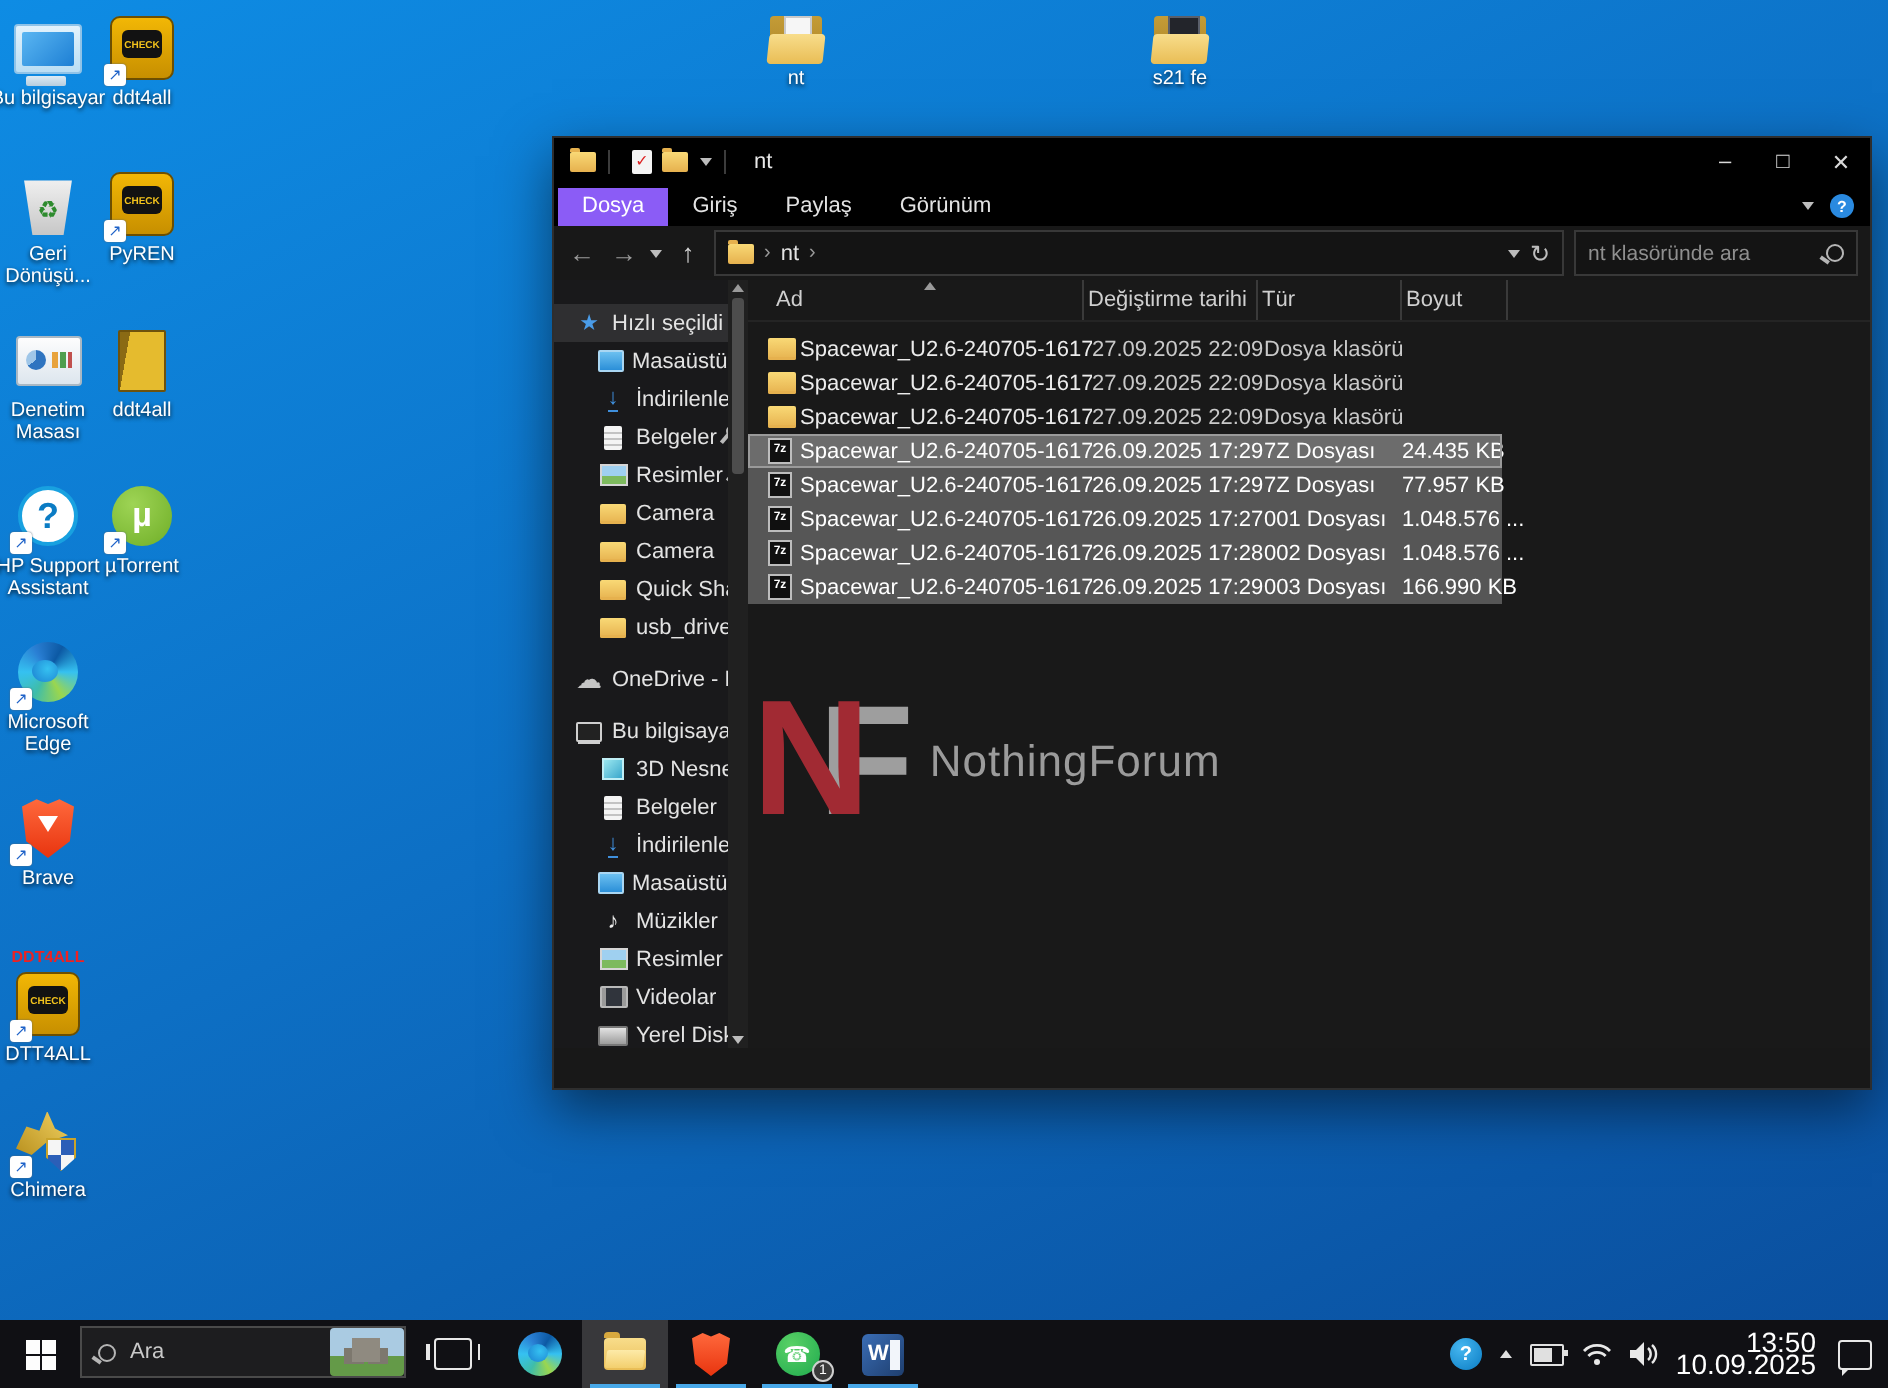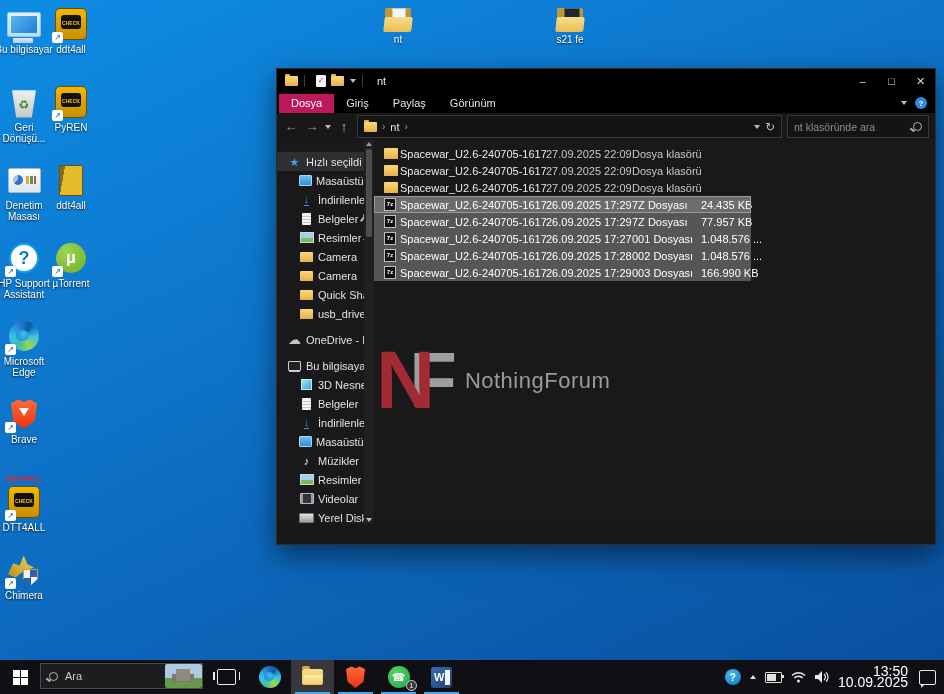--- a/index.html
+++ b/index.html
@@ -58,21 +58,21 @@
   .sm-folder{width:13px;height:10px;background:linear-gradient(#f9d976,#e6b14e);border-radius:1px;position:relative;display:inline-block}
   .sm-folder::before{content:"";position:absolute;top:-2px;left:0;width:5px;height:2px;background:#e6b14e;border-radius:1px 1px 0 0}
   .qat-check{width:10px;height:12px;background:#f4f4f4;border-radius:1px;margin:0 5px;font-size:8px;line-height:12px;text-align:center;color:#d22;font-weight:bold}
   .tri-down{width:0;height:0;border-left:3.5px solid transparent;border-right:3.5px solid transparent;border-top:4px solid #bdbdbd;display:inline-block}
   .tri-up{width:0;height:0;border-left:3.5px solid transparent;border-right:3.5px solid transparent;border-bottom:4px solid #9a9a9a;display:inline-block}
   .wtitle{color:#e8e8e8;font-size:11px;margin-left:8px}
   .wbtns{position:absolute;right:0;top:0;height:24px;display:flex}
   .wbtn{width:29px;height:24px;color:#d9d9d9;font-size:11px;display:flex;align-items:center;justify-content:center}
   .tabsrow{height:20px;background:#000;display:flex;align-items:flex-end;padding-left:2px;position:relative}
   .rtab{padding:3px 12px 4px;font-size:11px;color:#e3e3e3}
-  .rtab.active{background:#be185d;color:#fff}
+  .rtab.active{background:#8b5cf6;color:#fff}
   .ribbon-right{position:absolute;right:8px;top:4px;display:flex;align-items:center;gap:8px}
   .helpq{width:12px;height:12px;border-radius:50%;background:#2a8ae0;color:#fff;font-size:8px;font-weight:bold;display:flex;align-items:center;justify-content:center}
   .addrrow{height:27px;background:#181818;display:flex;align-items:center;padding:0 6px;gap:5px;border-bottom:1px solid #222}
   .nav{color:#9a9a9a;font-size:13px;width:16px;text-align:center}
   .nav.up{color:#d5d5d5}
   .crumbbox{flex:1;height:21px;background:#141414;border:1px solid #383838;display:flex;align-items:center;padding:0 6px;gap:5px;color:#e5e5e5;font-size:11px}
   .crumbchev{color:#9a9a9a;font-size:10px}
   .crumbbox .fill{flex:1}
   .refresh{color:#bdbdbd;font-size:12px}
   .searchbox{width:128px;height:21px;background:#141414;border:1px solid #383838;display:flex;align-items:center;padding:0 6px;flex:none}
@@ -289,21 +289,21 @@
         <span class="dlabel">µTorrent</span>
       </div>
     </div>
 
   <div class="topfolder" style="left:372px;top:6px">
     <span class="bigfolder">
         <span class="doc"></span>
       </span>
     <span class="dlabel">nt</span>
   </div>
-  <div class="topfolder" style="left:544px;top:6px">
+  <div class="topfolder" style="left:564px;top:6px">
     <span class="bigfolder">
         <span class="doc dark"></span>
       </span>
     <span class="dlabel">s21 fe</span>
   </div>
 
   <div class="window">
     <div class="titlebar">
       <span class="sm-folder"></span>
       <span class="qsep"></span>
@@ -444,20 +444,27 @@
             <span>Yerel Disk (C:)</span>
           </div>
         </div>
       <div class="sbscroll">
         <span class="tri-up"></span>
         <span class="thumb"></span>
         <span class="spacefill"></span>
         <span class="tri-down"></span>
       </div>
       <div class="list">
+        <div class="lheader">
+          <span class="sortcaret tri-up"></span>
+          <span class="hc">Ad</span>
+          <span class="hc">Değiştirme tarihi</span>
+          <span class="hc">Tür</span>
+          <span class="hc">Boyut</span>
+        </div>
         <div class="rows">
 
         <div class="frow">
               <span class="fic" data-icon="folder"></span>
               <span class="fname">Spacewar_U2.6-240705-1617-image-boot</span>
               <span class="fdate">27.09.2025 22:09</span>
               <span class="ftype">Dosya klasörü</span>
               <span class="fsize"></span>
             </div>
             <div class="frow">

